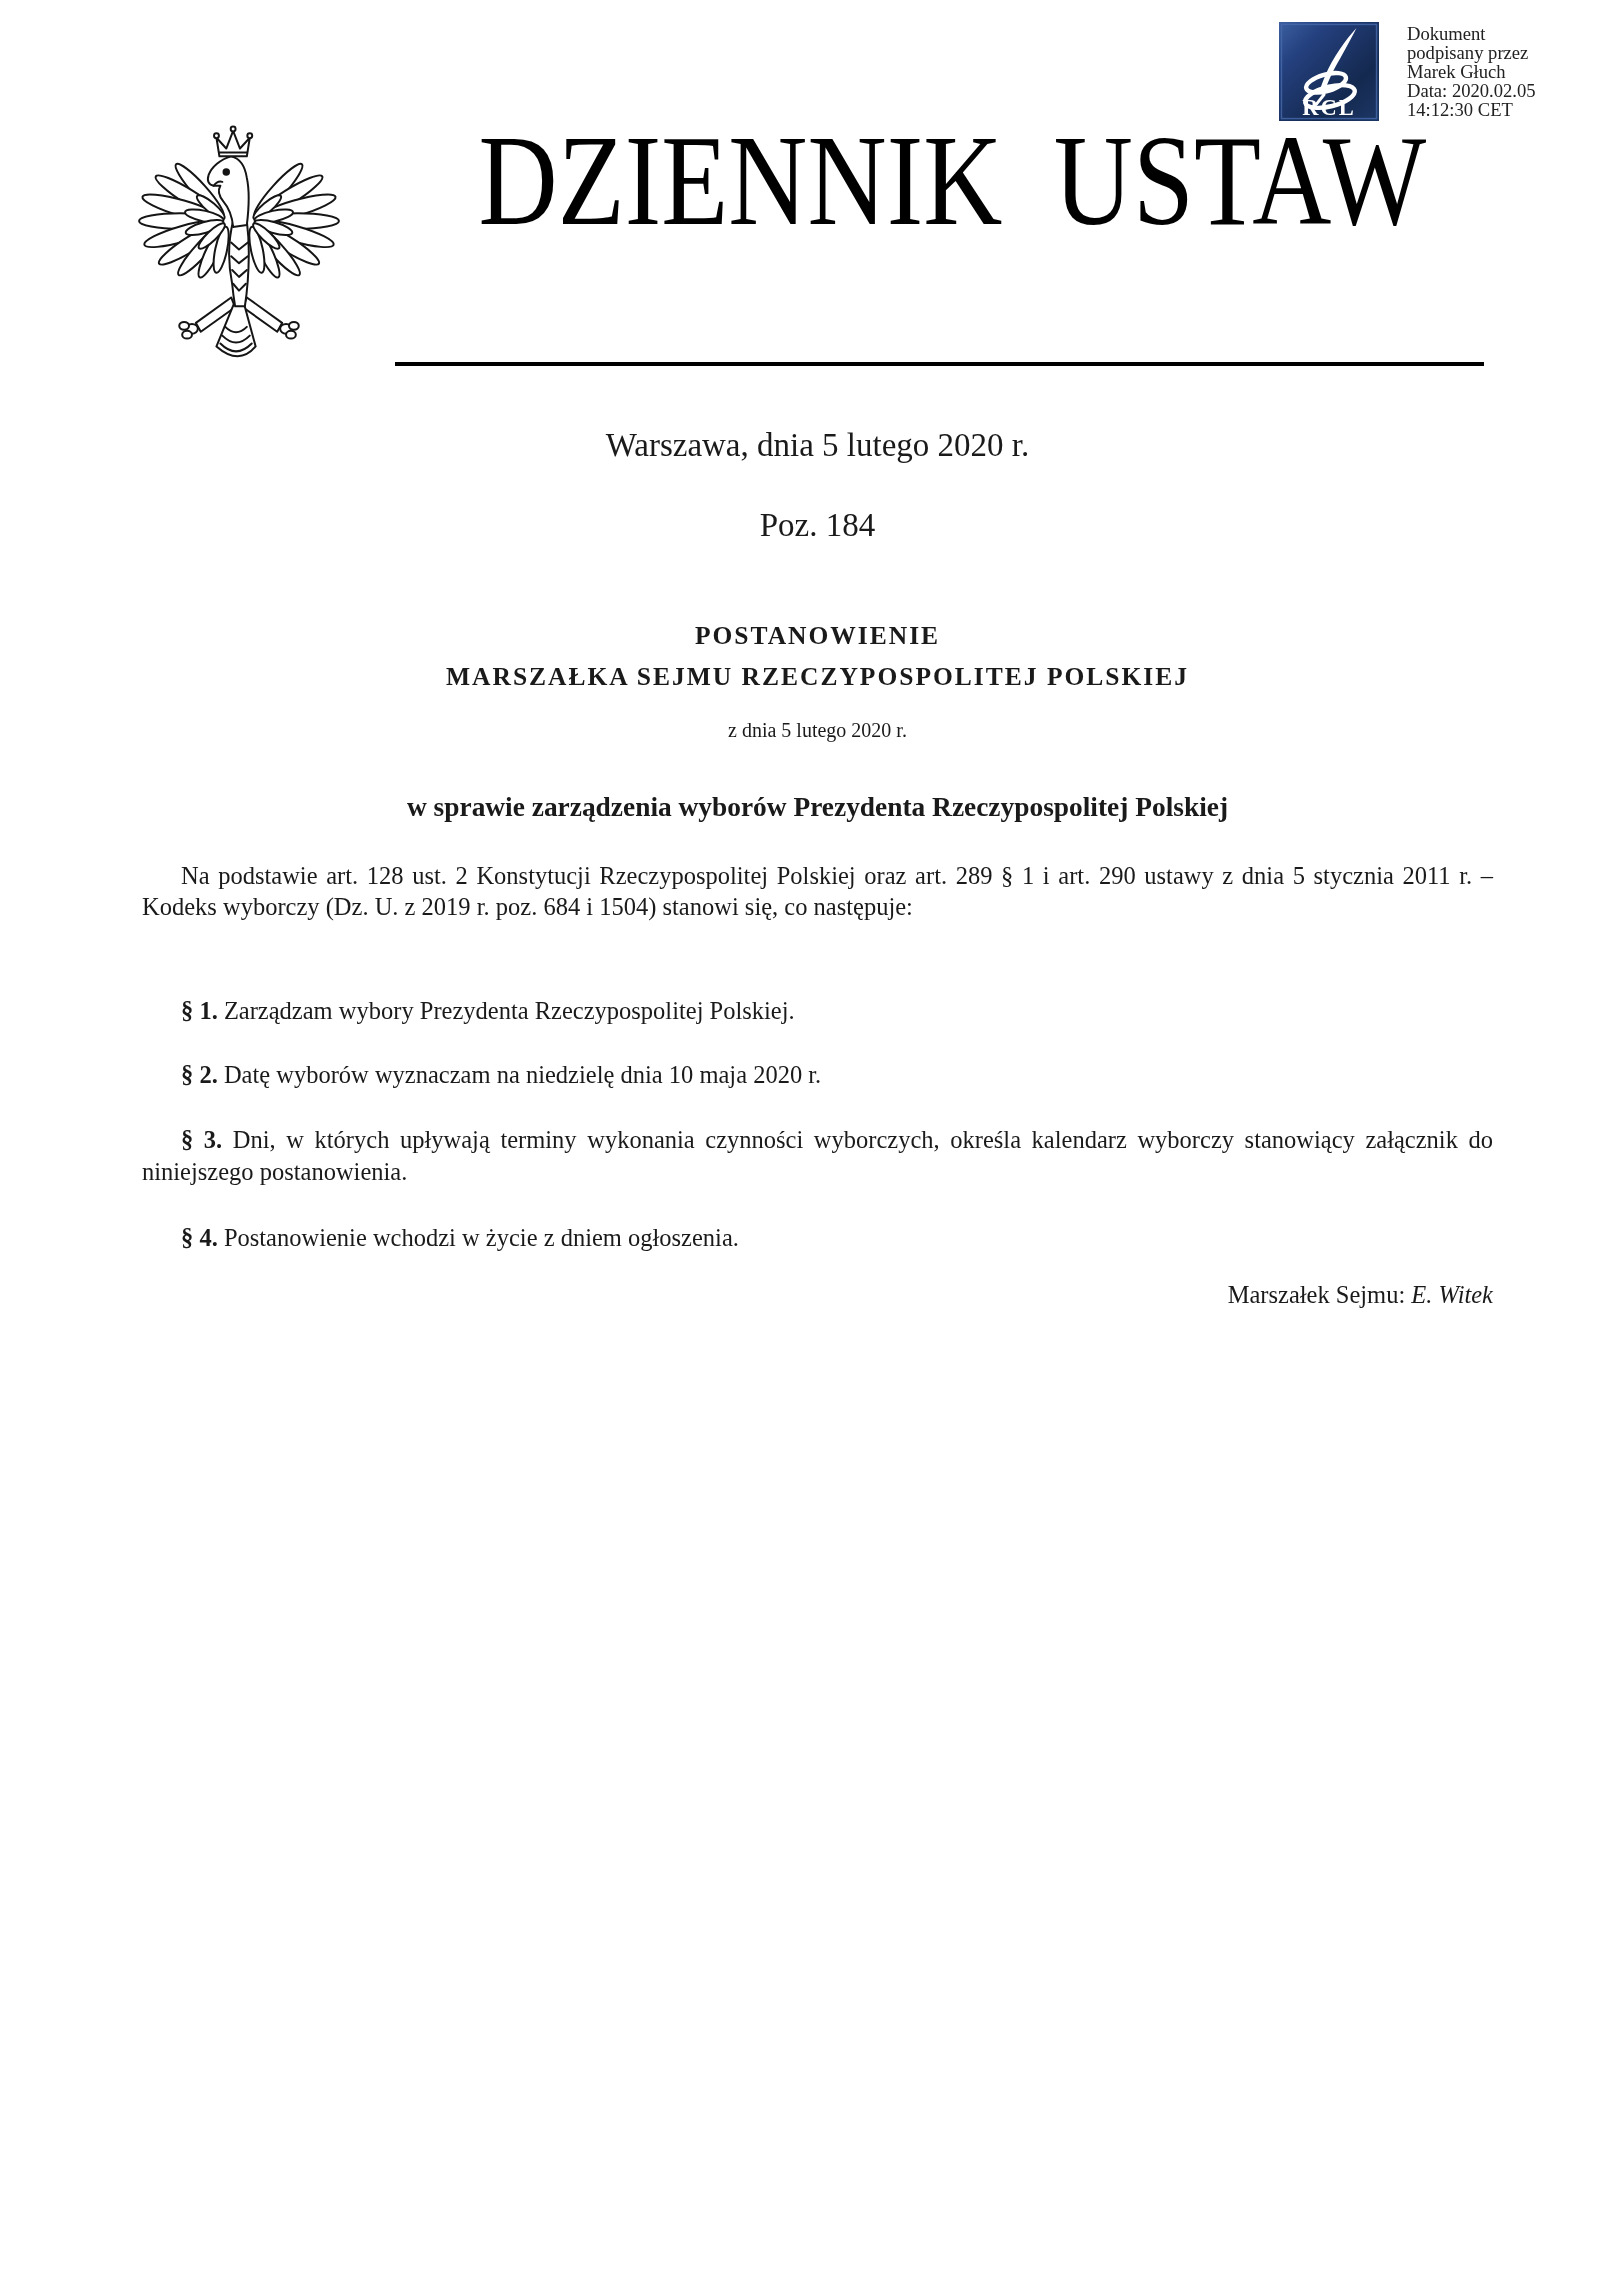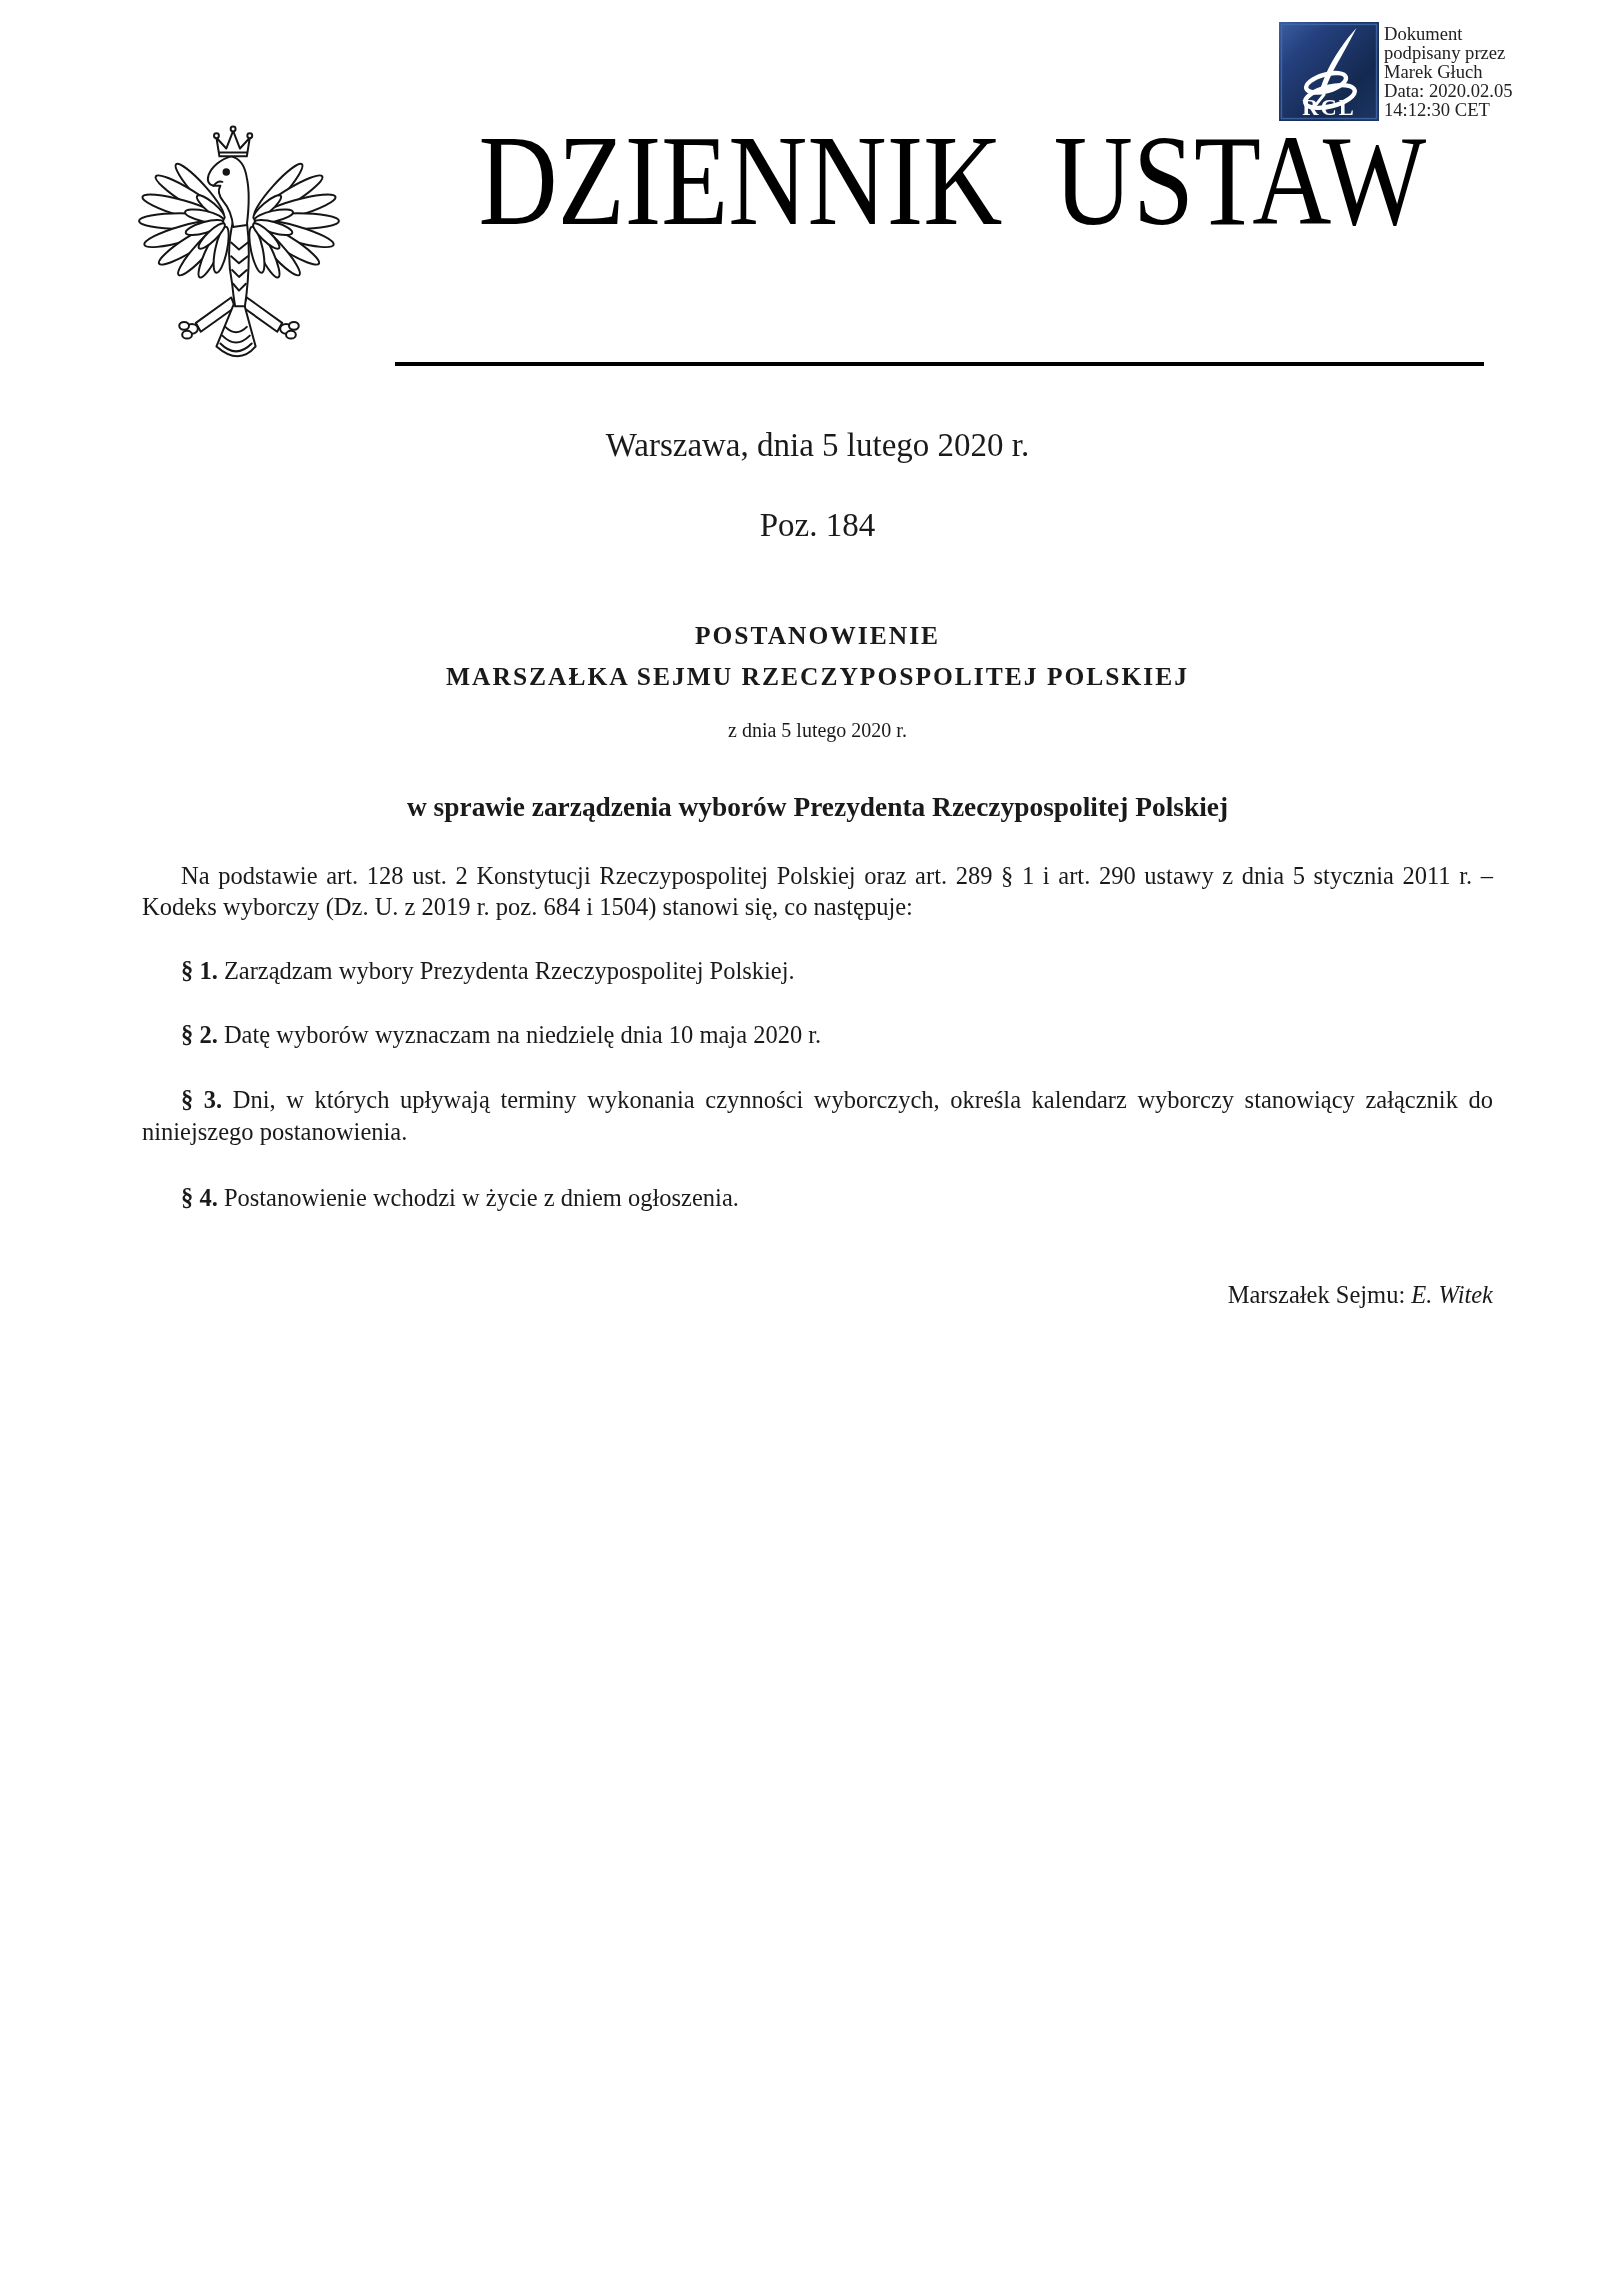--- a/index.html
+++ b/index.html
@@ -8,21 +8,21 @@
     width:1621px;height:2293px;
     background:#ffffff;
     font-family:"Liberation Serif",serif;
     color:#1a1a1a;
     overflow:hidden;
   }
   
   .stamp{position:absolute;left:1279px;top:21.6px;display:flex;}
   .stamp-logo{width:100px;height:99px;display:block;}
   .stamp-text{
-    margin-left:5px;margin-top:2px;
+    margin-left:28px;margin-top:2px;
     font-size:18.6px;line-height:19px;color:#222;
     white-space:nowrap;
   }
   
   .eagle{position:absolute;left:135px;top:125px;width:208px;height:243px;}
   .eagle path,.eagle ellipse,.eagle line{vector-effect:non-scaling-stroke;}
   
   .masthead-line{position:absolute;left:395px;width:1089px;text-align:center;line-height:1;color:#000;}
   .t1{top:116px;font-size:129px;}
   .t2{top:275px;font-size:75px;}
@@ -36,21 +36,21 @@
   .h2{top:664px;font-size:25.5px;font-weight:bold;letter-spacing:2px;}
   .hdate{top:720px;font-size:20px;}
   .hsubject{top:794px;font-size:27.4px;font-weight:bold;}
   
   .body-par{
     position:absolute;left:142px;width:1351px;
     font-size:24.5px;line-height:31px;margin:0;
     text-align:justify;text-indent:39px;
   }
   .preamble{top:860px;}
-  .sec{line-height:32px;}
+  .sec{line-height:32px;margin-top:40px;}
   .sec b{font-weight:bold;}
   .sec1{top:955px;}
   .sec2{top:1019px;}
   .sec3{top:1084px;}
   .sec4{top:1182px;}
   .signature{
     position:absolute;left:142px;width:1351px;top:1283px;
     text-align:right;font-size:24.5px;line-height:1;
   }
   .signature i{font-style:italic;}

